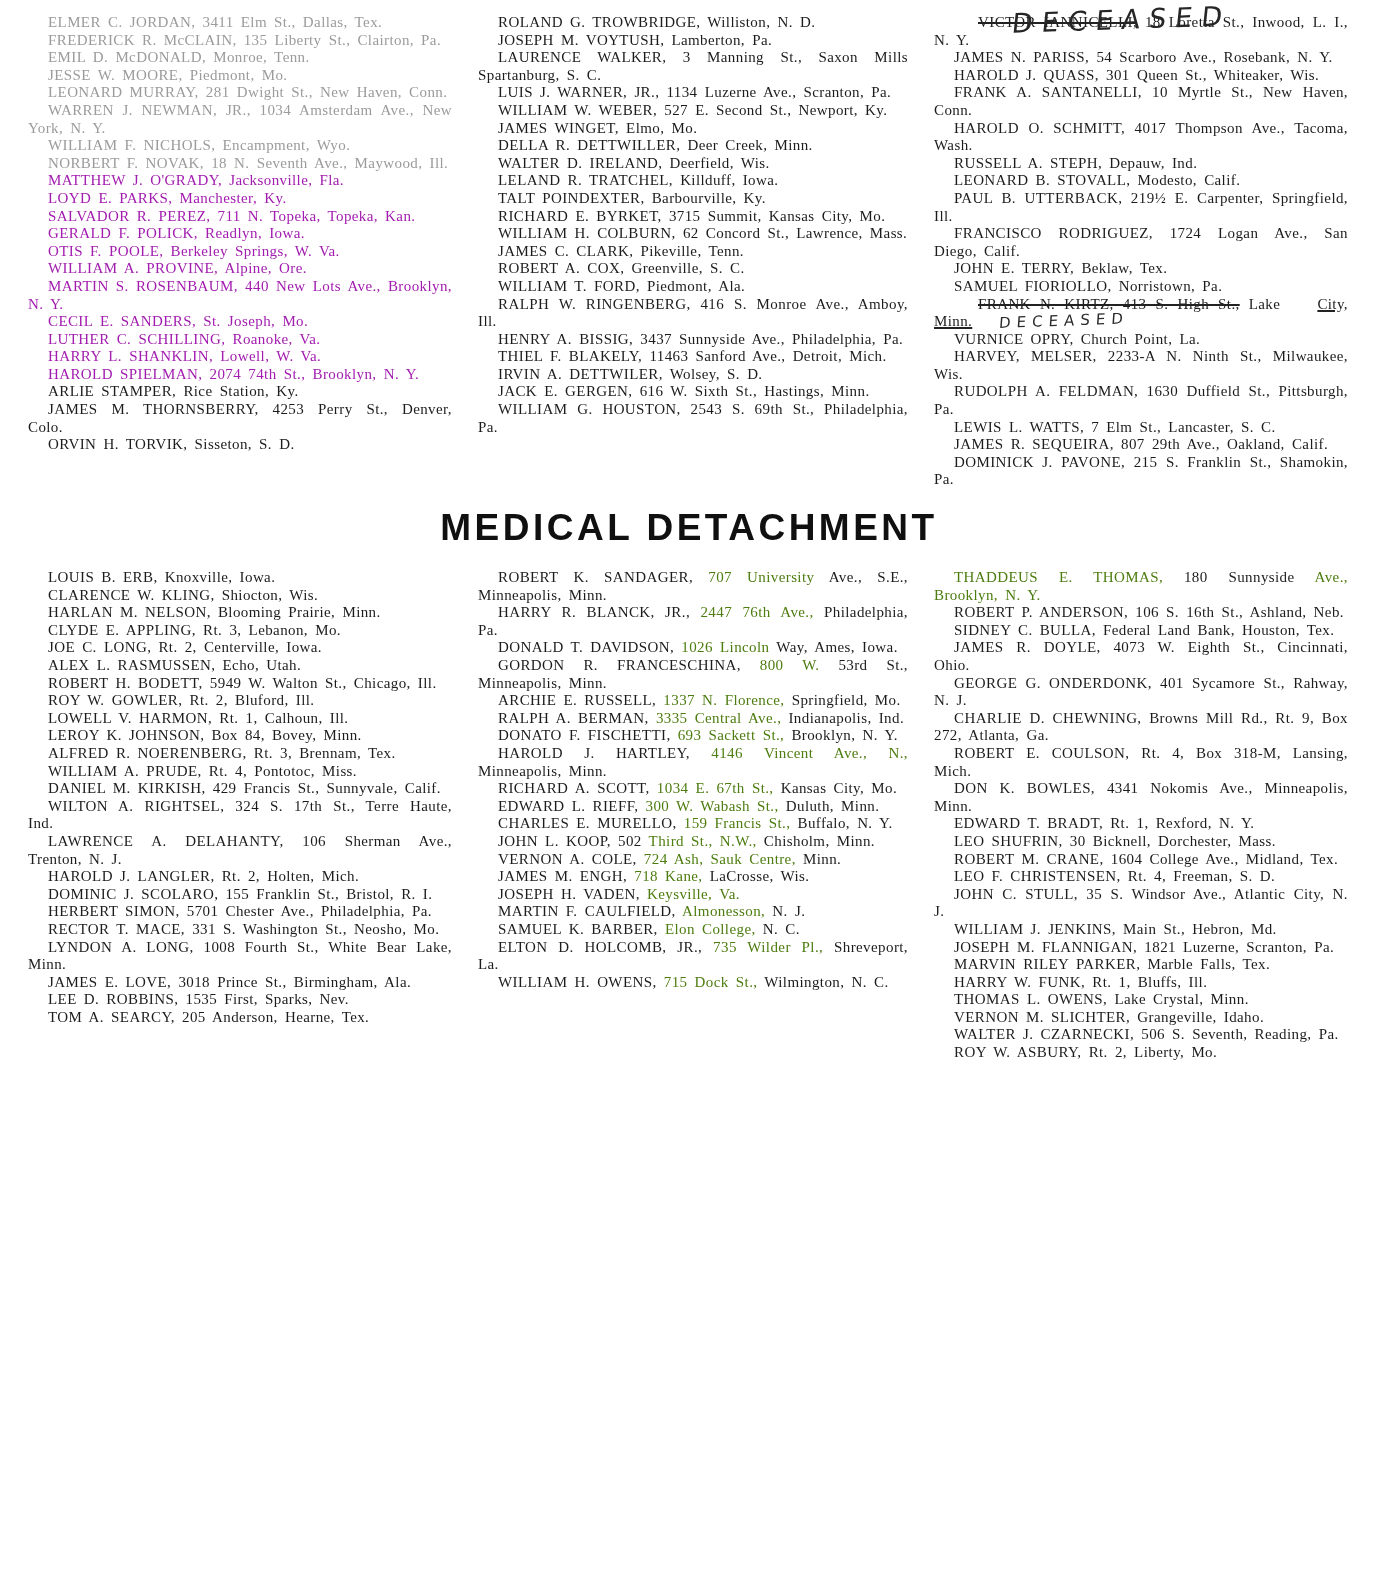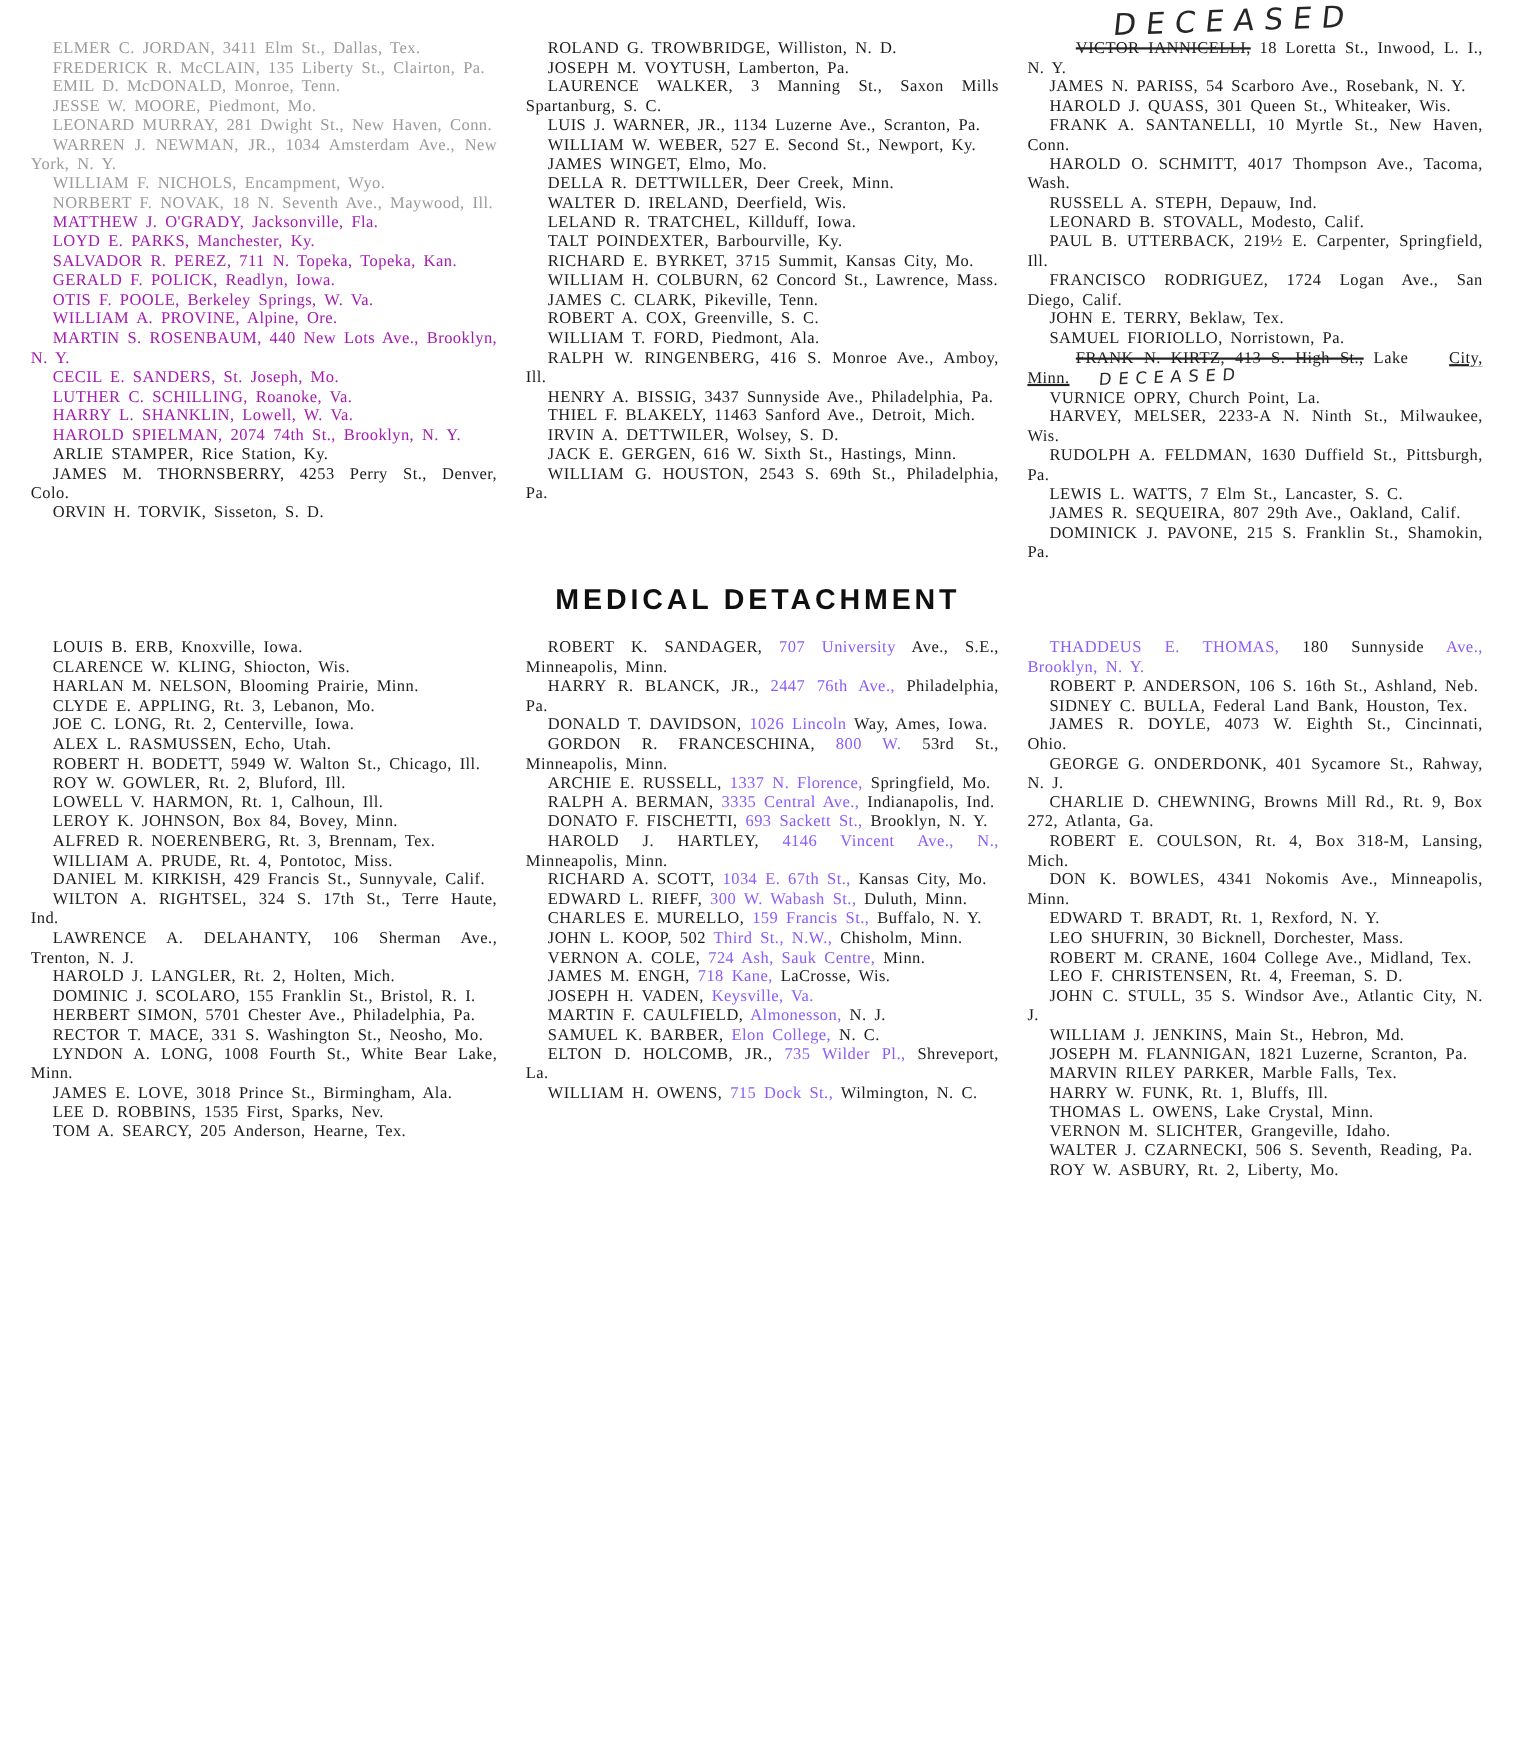--- a/index.html
+++ b/index.html
@@ -11,34 +11,34 @@
     color:#1c1c1c;
     overflow:hidden;
   }
   .cols{
     display:grid;
     grid-template-columns:424px 430px 414px;
     column-gap:26px;
     padding:0 32px 0 28px;
     align-items:start;
   }
-  .cols.top{padding-top:36px;}
+  .cols.top{padding-top:14px;}
   .col{min-width:0;}
   .entry{
     margin:0;
     font-size:15px;
     line-height:17.6px;
     text-indent:20px;
     text-align:justify;
     letter-spacing:0.4px;
     word-spacing:3px;
   }
   .faded1{color:#9b9b9b;filter:blur(0.45px);}
   .faded2{color:#a21caf;filter:blur(0.25px);}
-  .light{color:#8b5cf6;filter:blur(0.35px);}
+  .light{color:#4d7c0f;filter:blur(0.35px);}
   .strike{text-decoration:line-through;text-decoration-thickness:2.2px;text-decoration-color:#222;margin-left:24px;}
   .under{text-decoration:underline;text-decoration-thickness:2px;text-decoration-color:#222;margin-left:28px;}
   .hand{
     font-family:"DejaVu Sans", sans-serif;
     display:inline-block;
     font-size:15px;
     letter-spacing:6px;
     transform:rotate(-2deg) skewX(-6deg);
     color:#2a2a2a;
     white-space:nowrap;
@@ -50,21 +50,21 @@
     font-size:27px;
     letter-spacing:9px;
     transform:rotate(-2deg) skewX(-8deg);
     color:#262626;
   }
   .section-heading{
     margin:18px 0 20px 0;
     text-align:center;
     font-family:"Liberation Sans", sans-serif;
     font-weight:700;
-    font-size:26px;
+    font-size:37px;
     letter-spacing:3.5px;
     color:#101010;
   }
 </style>
 </head>
 <body>
 
 <div class="page">
 
   <div class="hand-top">DECEASED</div>

